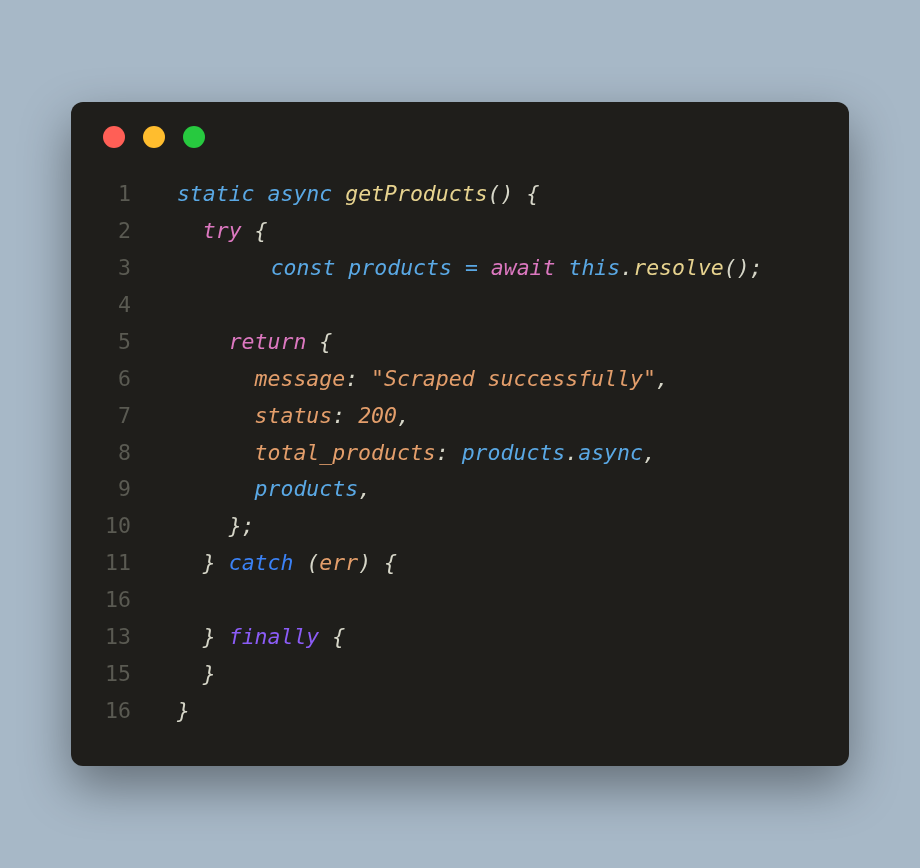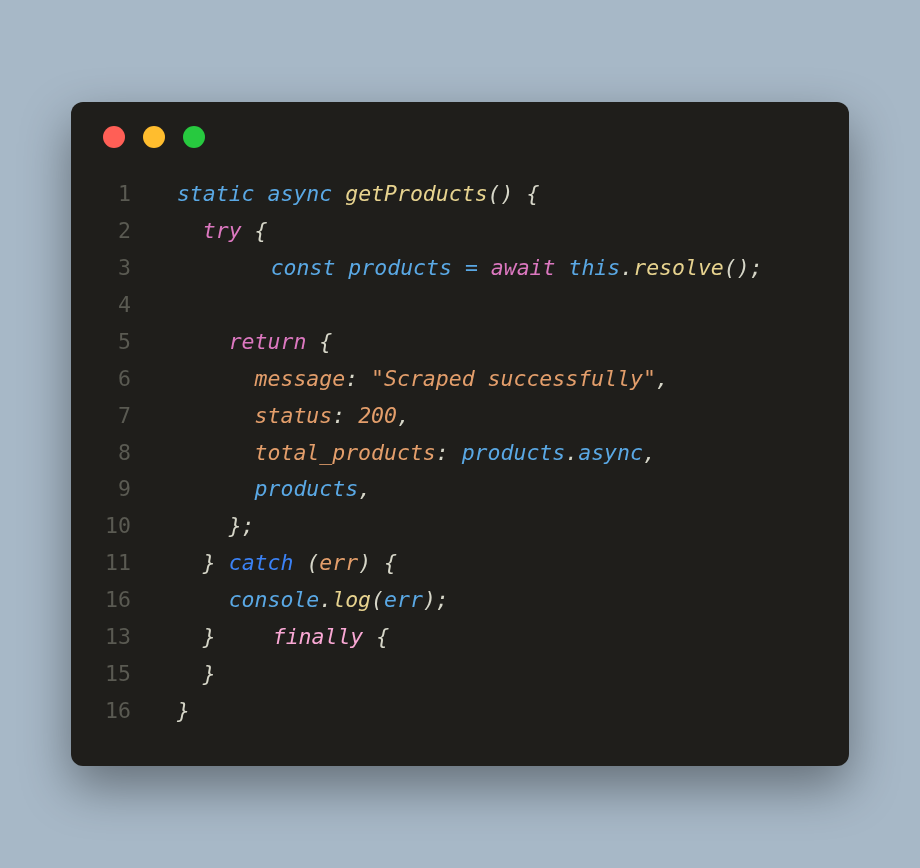--- a/index.html
+++ b/index.html
@@ -55,21 +55,21 @@
     }
     .code {
       color: #d6d6c8;
       font-style: italic;
     }
     .kw-blue { color: #5aa8e4; }
     .kw-await { color: #dc78c0; }
     .kw-return { color: #dc78c0; }
     .kw-try { color: #dc78c0; }
     .kw-catch { color: #3b82f6; margin-top: 9px; }
-    .kw-finally { color: #f9a8d4; margin-left: 44px; }
+    .kw-finally { color: #8b5cf6; }
     .kw-const { color: #5aa8e4; margin-left: 42px; }
     .kw-this { color: #5aa8e4; }
     .fn-name { color: #e7d38f; }
     .fn-call { color: #e7d38f; }
     .brace { color: #d6d6c8; }
     .punct { color: #d6d6c8; }
     .op { color: #5aa8e4; }
     .prop { color: #e39e6b; }
     .str { color: #e39e6b; }
     .num { color: #e39e6b; }
@@ -90,18 +90,18 @@
       <div class="line"><span class="gutter">2</span><span class="code"><span class="brace">    </span><span class="kw-try">try</span><span class="brace"> </span><span class="brace">{</span></span></div>
       <div class="line"><span class="gutter">3</span><span class="code"><span class="brace">      </span><span class="kw-const">const</span><span class="brace"> </span><span class="ident">products</span><span class="brace"> </span><span class="op">=</span><span class="brace"> </span><span class="kw-await">await</span><span class="brace"> </span><span class="kw-this">this</span><span class="punct">.</span><span class="fn-call">resolve</span><span class="punct">();</span></span></div>
       <div class="line"><span class="gutter">4</span><span class="code"><span class="brace"></span></span></div>
       <div class="line"><span class="gutter">5</span><span class="code"><span class="brace">      </span><span class="kw-return">return</span><span class="brace"> </span><span class="brace">{</span></span></div>
       <div class="line"><span class="gutter">6</span><span class="code"><span class="brace">        </span><span class="prop">message</span><span class="punct">: </span><span class="str">"Scraped successfully"</span><span class="punct">,</span></span></div>
       <div class="line"><span class="gutter">7</span><span class="code"><span class="brace">        </span><span class="prop">status</span><span class="punct">: </span><span class="num">200</span><span class="punct">,</span></span></div>
       <div class="line"><span class="gutter">8</span><span class="code"><span class="brace">        </span><span class="prop">total_products</span><span class="punct">: </span><span class="ident">products</span><span class="punct">.</span><span class="ident">async</span><span class="punct">,</span></span></div>
       <div class="line"><span class="gutter">9</span><span class="code"><span class="brace">        </span><span class="ident">products</span><span class="punct">,</span></span></div>
       <div class="line"><span class="gutter">10</span><span class="code"><span class="brace">      </span><span class="brace">};</span></span></div>
       <div class="line"><span class="gutter">11</span><span class="code"><span class="brace">    </span><span class="brace">}</span><span class="brace"> </span><span class="kw-catch">catch</span><span class="brace"> </span><span class="punct">(</span><span class="param">err</span><span class="punct">)</span><span class="brace"> </span><span class="brace">{</span></span></div>
-      <div class="line"><span class="gutter">16</span><span class="code"><span class="brace">      </span><span class="ident">console</span><span class="punct">.</span><span class="fn-call">log</span><span class="punct">(</span><span class="ident">err</span><span class="punct">);</span></span></div>
+      <div class="line"><span class="gutter">16</span></div>
       <div class="line"><span class="gutter">13</span><span class="code"><span class="brace">    </span><span class="brace">}</span><span class="brace"> </span><span class="kw-finally">finally</span><span class="brace"> </span><span class="brace">{</span></span></div>
       <div class="line"><span class="gutter">15</span><span class="code"><span class="brace">    </span><span class="brace">}</span></span></div>
       <div class="line"><span class="gutter">16</span><span class="code"><span class="brace">  </span><span class="brace">}</span></span></div>
     </div>
 </div>
 
 </body></html>

